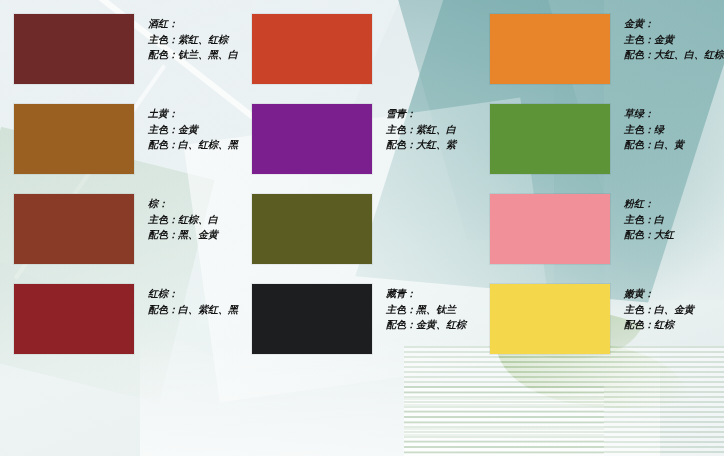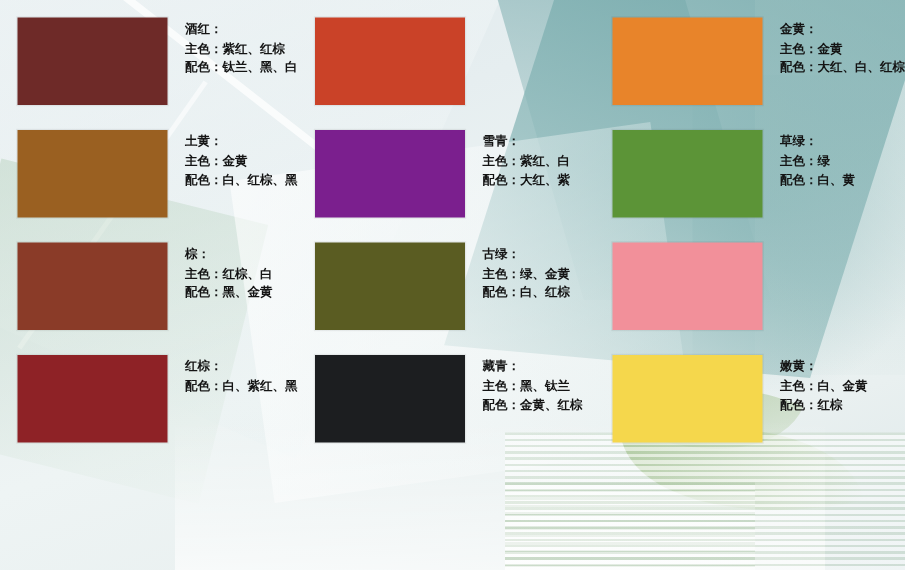--- a/index.html
+++ b/index.html
@@ -116,20 +116,21 @@
 
   
   .grid {
     position: absolute;
     inset: 0;
     display: grid;
     grid-template-columns: repeat(3, 1fr);
     grid-template-rows: repeat(5, 90px);
     padding: 12px 0 0 0;
     box-sizing: border-box;
+    font-style: italic;
   }
   .entry {
     position: relative;
     display: flex;
     align-items: flex-start;
   }
   .swatch {
     width: 120px;
     height: 70px;
     margin-left: 14px;
@@ -233,29 +234,29 @@
       <div class="swatch" style="background: rgb(138, 59, 40);"></div>
       <div class="info">
         <div class="name">棕：</div>
         <div class="line">主色：红棕、白</div>
         <div class="line">配色：黑、金黄</div>
       </div>
     </div>
 
     <div class="entry">
       <div class="swatch" style="background: rgb(90, 92, 34);"></div>
-      <div class="info">
-        <div class="name">古绿：</div>
-        <div class="line">主色：绿、金黄</div>
-        <div class="line">配色：白、红棕</div>
-      </div>
     </div>
 
     <div class="entry">
       <div class="swatch" style="background: rgb(242, 144, 154);"></div>
+      <div class="info">
+        <div class="name">粉红：</div>
+        <div class="line">主色：白</div>
+        <div class="line">配色：大红</div>
+      </div>
     </div>
 
     <div class="entry">
       <div class="swatch" style="background: rgb(142, 34, 38);"></div>
       <div class="info">
         <div class="name">红棕：</div>
         <div class="line">配色：白、紫红、黑</div>
       </div>
     </div>
 

